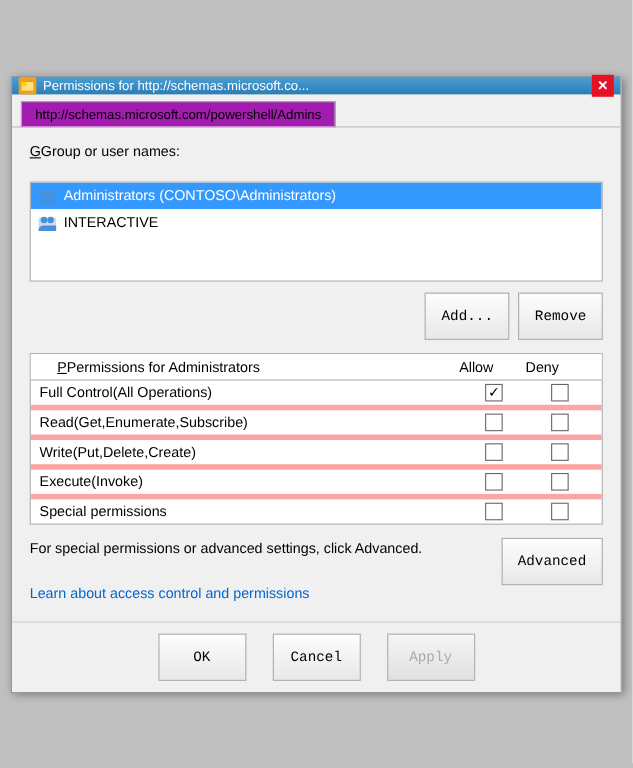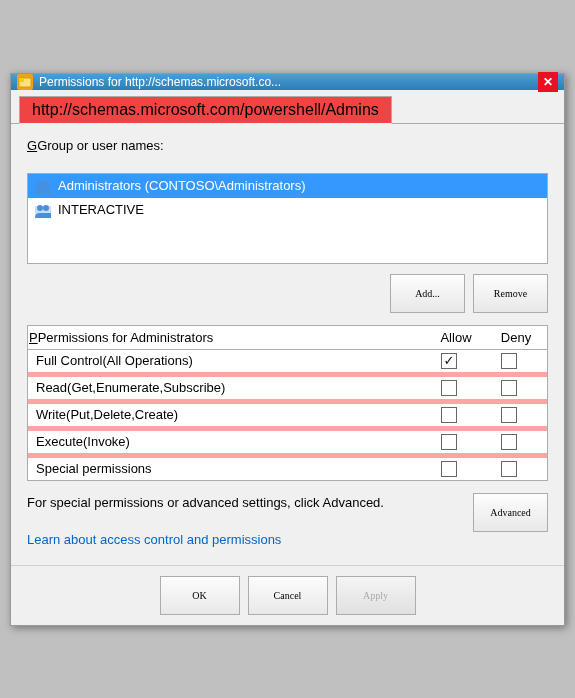--- a/index.html
+++ b/index.html
@@ -64,25 +64,25 @@
       font-size: 12px;
       font-weight: bold;
     }
     .tab-bar {
       background: #f0f0f0;
       padding: 6px 8px 0 8px;
       border-bottom: 1px solid #acacac;
     }
     .tab {
       display: inline-block;
-      background: #ef4444;
+      background: #a21caf;
       border: 1px solid #acacac;
       border-bottom: 1px solid #f0f0f0;
       padding: 4px 12px;
-      font-size: 16px;
+      font-size: 12px;
       cursor: pointer;
       margin-bottom: -1px;
       position: relative;
     }
     .content {
       background: #f0f0f0;
       padding: 14px 16px;
     }
     .group-label {
       font-size: 13px;
@@ -120,37 +120,37 @@
       justify-content: flex-end;
       gap: 8px;
       margin-bottom: 12px;
     }
     .btn {
       min-width: 75px;
       padding: 13px 14px;
       background: linear-gradient(to bottom, #fdfdfd 0%, #e8e8e8 100%);
       border: 1px solid #acacac;
       cursor: pointer;
-      font-size: 10px;
-      font-family: Liberation Serif, serif;
+      font-size: 13px;
+      font-family: Liberation Mono, monospace;
     }
     .btn:disabled {
       color: #aaa;
       cursor: default;
       background: linear-gradient(to bottom, #f5f5f5 0%, #e0e0e0 100%);
     }
     .permissions-section {
       border: 1px solid #acacac;
       background: white;
       margin-bottom: 12px;
     }
     .permissions-header {
       display: flex;
       align-items: center;
-      padding: 4px 1px;
+      padding: 4px 24px;
       background: white;
       border-bottom: 1px solid #acacac;
     }
     .perm-header-name {
       flex: 1;
       font-size: 13px;
     }
     .perm-header-name u { text-decoration: underline; }
     .perm-header-allow {
       width: 60px;
@@ -214,21 +214,21 @@
       color: #0066cc;
       text-decoration: none;
       font-size: 13px;
       cursor: pointer;
       margin-bottom: 4px;
       display: block;
     }
     .bottom-buttons {
       display: flex;
       justify-content: center;
-      gap: 8px;
+      gap: 24px;
       padding: 10px 16px;
       background: #f0f0f0;
       border-top: 1px solid #d0d0d0;
     }
     .bottom-buttons .btn {
       min-width: 80px;
     }
     
     ::-webkit-scrollbar { width: 14px; }
     ::-webkit-scrollbar-track { background: #f0f0f0; }

